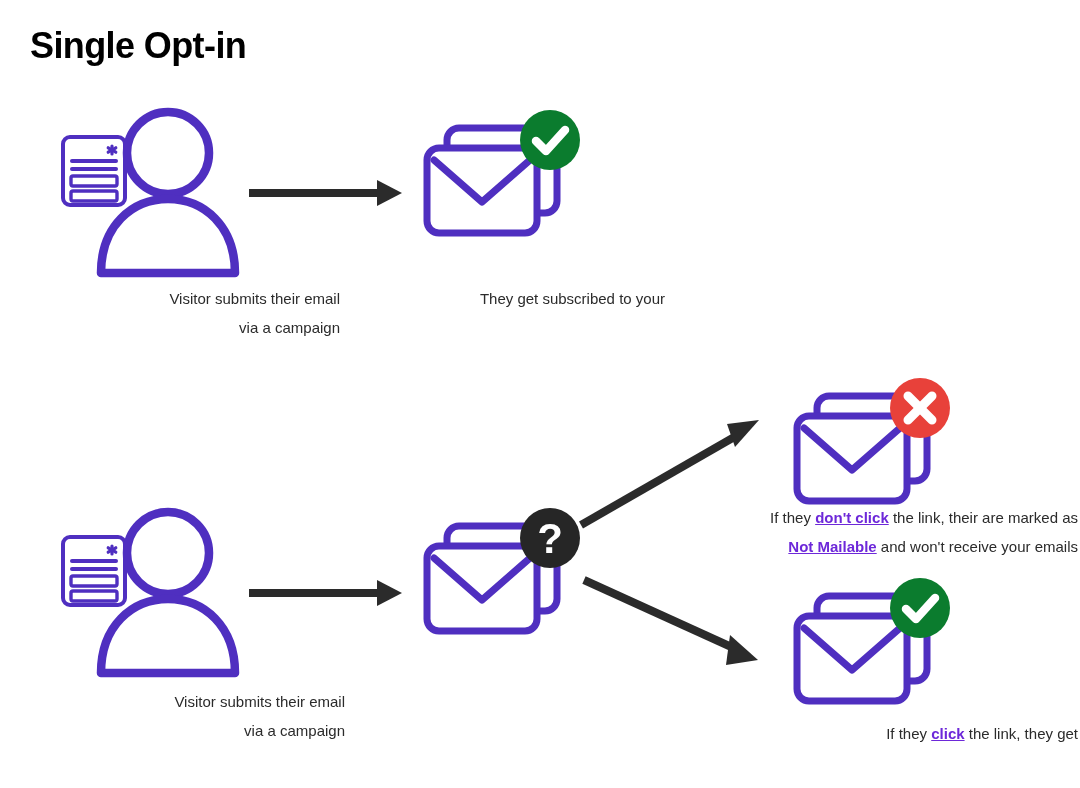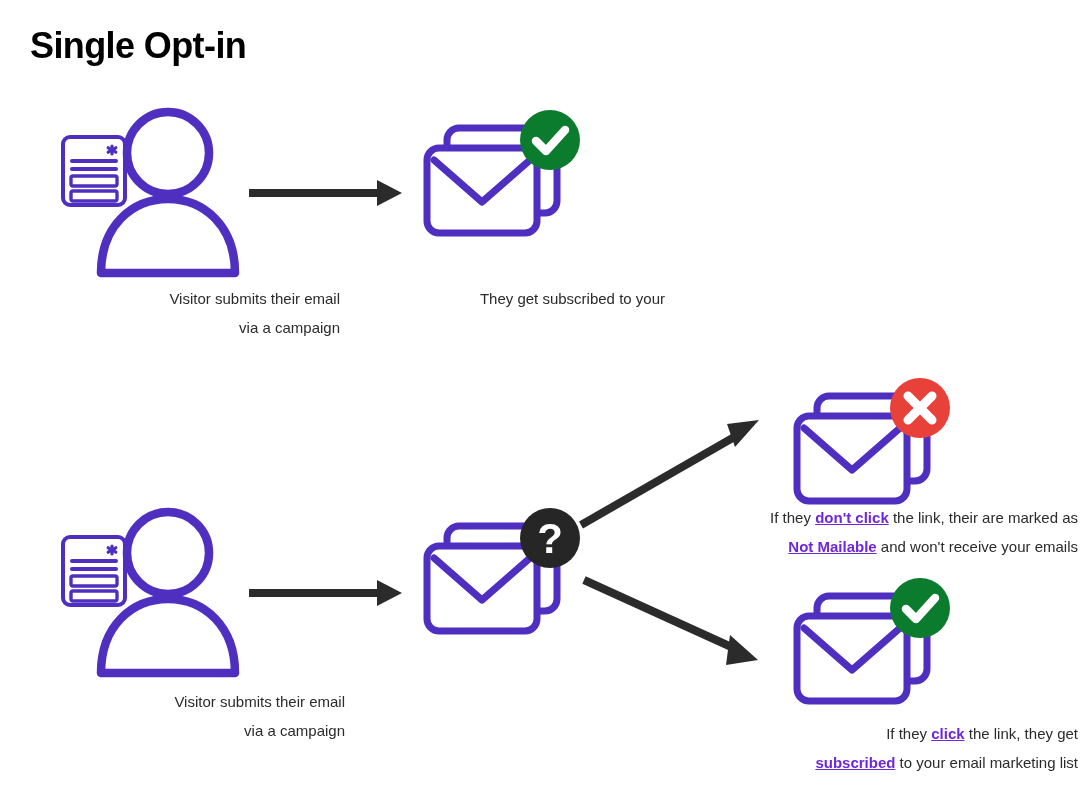--- a/index.html
+++ b/index.html
@@ -219,16 +219,15 @@
   </div>
 
 
   <div class="caption" id="cap-double-top">
     <span class="ln"><span>If they </span><b>don't click</b><span> the link, their are marked as</span></span>
     <span class="ln"><b>Not Mailable</b><span> and won't receive your emails</span></span>
   </div>
 
   <div class="caption" id="cap-double-bottom">
     <span class="ln"><span>If they </span><b>click</b><span> the link, they get</span></span>
-    <span class="ln"><b>subscribed</b><span> to your email marketing list</span></span>
   </div>
 
 </div>
 
 </body></html>

